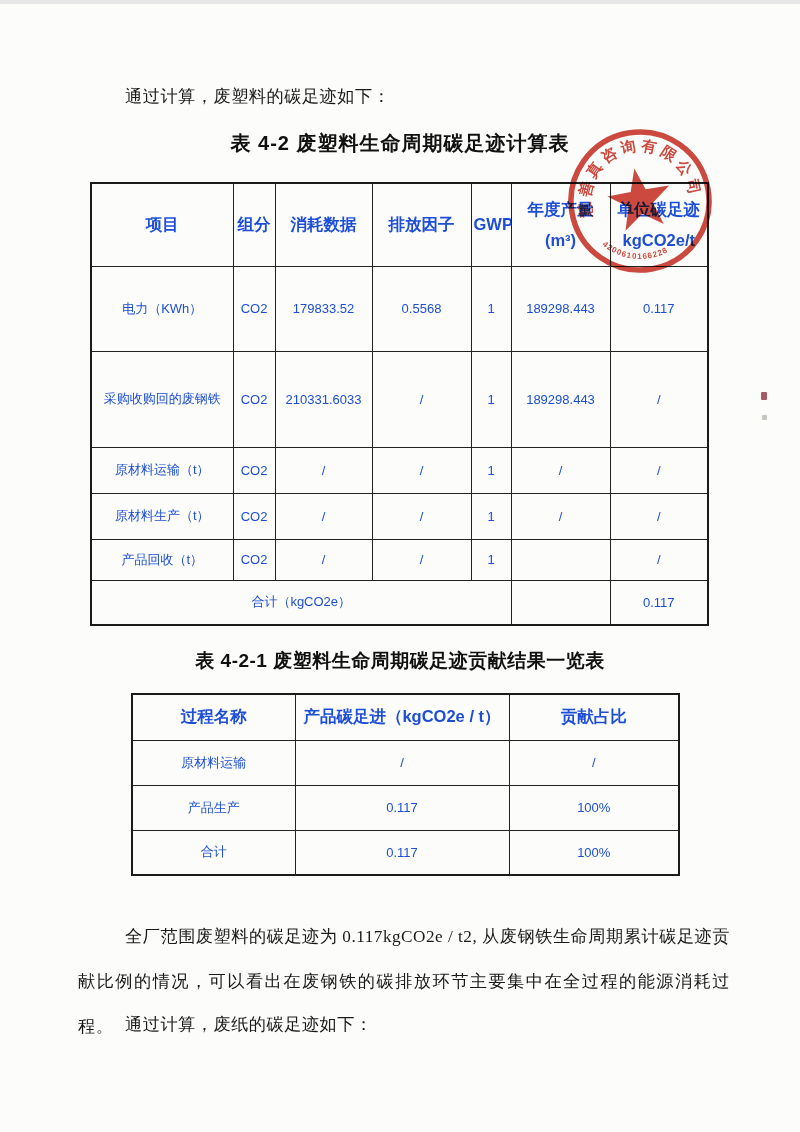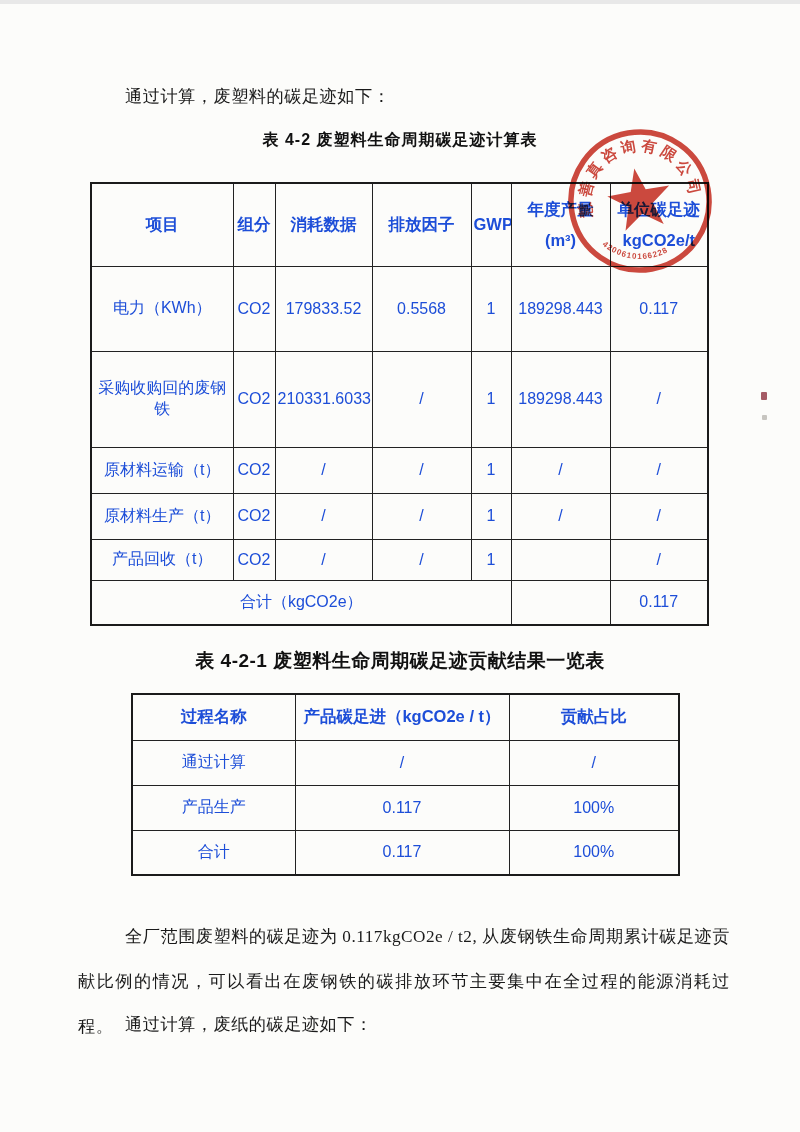--- a/index.html
+++ b/index.html
@@ -26,37 +26,37 @@
   .para.indent{text-indent:47px;}
   .intro{top:70px;}
   .closing-para{top:910px;}
   .closing-line{top:998px;}
   .tbl-title{
     position:absolute;left:0;width:100%;
     margin:0;text-align:center;
     font-family:"Liberation Sans","DejaVu Sans",sans-serif;
     font-weight:bold;color:#111;
   }
-  .t1-title{top:126px;font-size:16px;letter-spacing:1px;}
+  .t1-title{top:126px;font-size:20px;letter-spacing:1px;}
   .t2-title{top:644px;font-size:19px;letter-spacing:0.5px;}
   table.tbl{
     position:absolute;
     border-collapse:collapse;
     table-layout:fixed;
     font-family:"Liberation Sans","DejaVu Sans",sans-serif;
     color:#1d4ed8;
   }
   table.tbl1{left:90px;top:178px;width:617px;}
   table.tbl2{left:131px;top:689px;width:547px;}
   .tbl td,.tbl th{
     border:1.6px solid #222;
     text-align:center;
     vertical-align:middle;
     padding:0 2px;
-    font-size:16px;
+    font-size:13px;
     font-weight:normal;
     overflow:hidden;
   }
   .tbl1{border:2.2px solid #1b1b1b;}
   .tbl2{border:2px solid #1b1b1b;}
   .tbl th{font-weight:bold;font-size:16.5px;}
   .hdr-line2{margin-top:10px;font-weight:bold;}
   .row-label{font-weight:500;}
   .va-top{vertical-align:top;padding-top:7px;}
   .t2-label{font-weight:500;}
@@ -178,21 +178,21 @@
         <col style="width:214px">
         <col style="width:170px">
     </colgroup>
     <tbody>
         <tr style="height:46px">
       <th>过程名称</th>
       <th>产品碳足进（kgCO2e / t）</th>
       <th>贡献占比</th>
     </tr>
     <tr style="height:45px">
-      <td class="t2-label">通过计算</td>
+      <td class="t2-label">原材料运输</td>
       <td>/</td>
       <td>/</td>
     </tr>
     <tr style="height:45px">
       <td class="t2-label">产品生产</td>
       <td>0.117</td>
       <td>100%</td>
     </tr>
     <tr style="height:45px">
       <td class="t2-label">合计</td>

